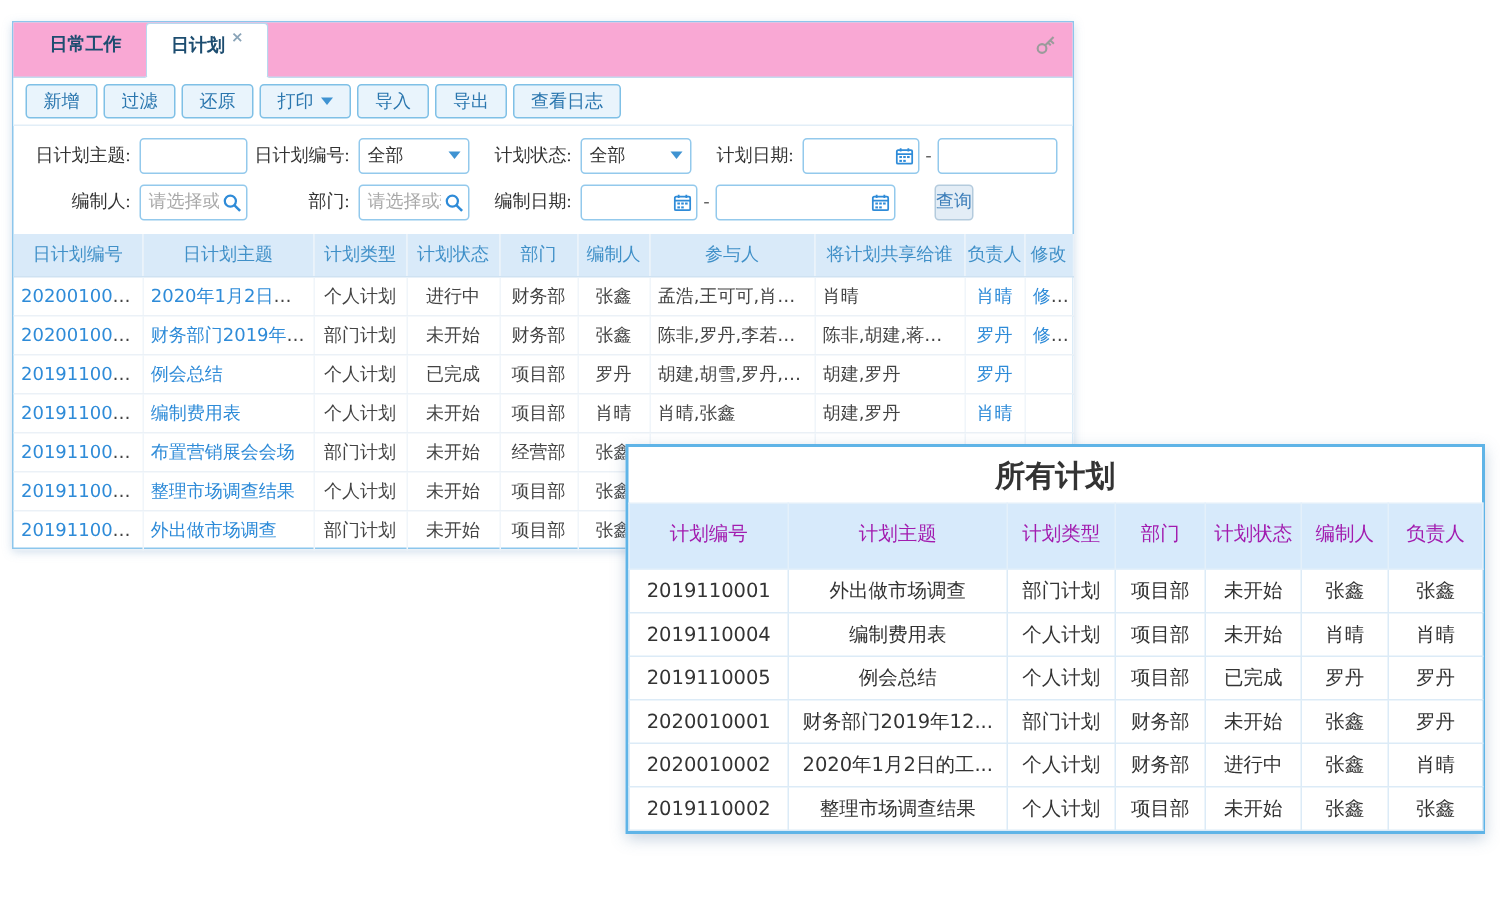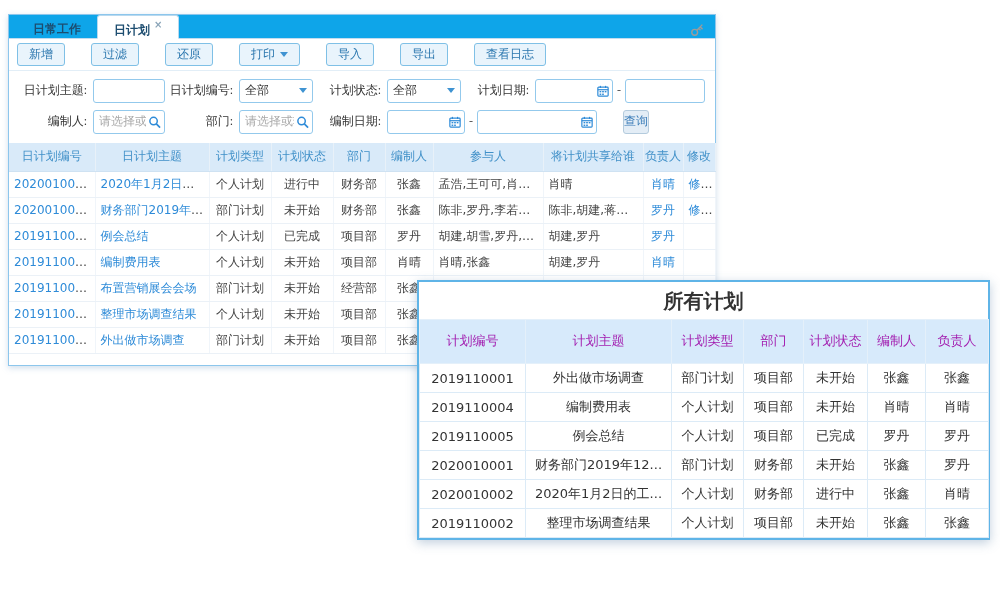--- a/index.html
+++ b/index.html
@@ -4,31 +4,31 @@
 <style>
   * { margin:0; padding:0; box-sizing:border-box; }
   html,body { background:#fff; }
   body { font-family:"DejaVu Sans","Liberation Sans",sans-serif; }
   .page { position:relative; width:1000px; height:600px; background:#fff; overflow:hidden; }
 
   
   .panel1 { position:absolute; left:8px; top:14px; width:708px; height:352px;
             background:#fff; border:1px solid #8cc6ec;
             box-shadow:0 2px 6px rgba(120,160,200,.35); }
-  .tabstrip { position:relative; height:24px; background:#0ea5e9;
+  .tabstrip { position:relative; height:37px; background:#f9a8d4;
               border-bottom:1px solid #c3dcef; display:flex; padding-left:8px; }
   .tab { padding:0 16px; line-height:29px; font-size:12px; font-weight:bold;
          color:#1d4d70; cursor:pointer; }
   .tab.active { background:#fff; border:1px solid #b8d9ef; border-bottom:1px solid #fff;
                 margin-bottom:-1px; border-radius:3px 3px 0 0; }
   .tab .close { font-size:10px; color:#8aa4b8; margin-left:4px;
                 position:relative; top:-6px; cursor:pointer; }
   .keyicon { position:absolute; right:10px; top:7px; cursor:pointer; }
 
-  .toolbar { height:32px; display:flex; gap:26px; align-items:center; padding:0 8px;
+  .toolbar { height:32px; display:flex; gap:4px; align-items:center; padding:0 8px;
              border-bottom:1px solid #e2eef7; background:#fff; }
   .tbtn { height:23px; padding:0 11px; font-size:12px; color:#2a76ae; background:#e9f4fc;
           border:1px solid #7fc0e6; border-radius:3px; display:inline-flex;
           align-items:center; gap:5px; cursor:pointer; font-family:inherit; }
   .caret { width:0; height:0; border-left:4px solid transparent;
            border-right:4px solid transparent; border-top:5px solid #3f93d2; }
 
   .filters { padding:4px 8px 6px;font-family:Liberation Serif, serif; }
   .frow { display:flex; align-items:center; height:31px; font-size:12px; color:#333; }
   .flbl { text-align:right; padding-right:6px; white-space:nowrap; }
@@ -55,21 +55,21 @@
   .t1 th { background:#d9eaf9; color:#4090c8; font-weight:normal; height:28px;
            border-right:1px solid #e8f1f9; border-bottom:1px solid #cfe2f2;
            overflow:hidden; white-space:nowrap; }
   .t1 td { height:26px; border-bottom:1px solid #ebf1f7; border-right:1px solid #f0f5fa;
            color:#444; text-align:center; overflow:hidden; white-space:nowrap;
            text-overflow:ellipsis; padding:0 5px; }
   .t1 td.tl { text-align:left; }
   .t1 a { color:#2e8bd8; text-decoration:none; cursor:pointer; }
 
   
-  .panel2 { position:absolute; left:417px; top:280px; width:573px; height:260px;
+  .panel2 { position:absolute; left:417px; top:296px; width:573px; height:260px;
             background:#fff; border:2px solid #5fb4e7;
             box-shadow:0 3px 10px rgba(80,120,160,.35); }
   .p2title { text-align:center; font-size:20px; font-weight:bold; color:#333;
              padding:6px 0 4px; }
   .t2 { width:569px; font-size:13px; color:#333; }
   .t2 th { background:#d7eafb; color:#a21caf; font-weight:normal; height:44px;
            border:1px solid #e4f0fa; line-height:1.25; padding:0 4px; }
   .t2 td { height:29px; text-align:center; border:1px solid #dcebf7;
            overflow:hidden; white-space:nowrap; text-overflow:ellipsis; padding:0 4px; }
 </style>

